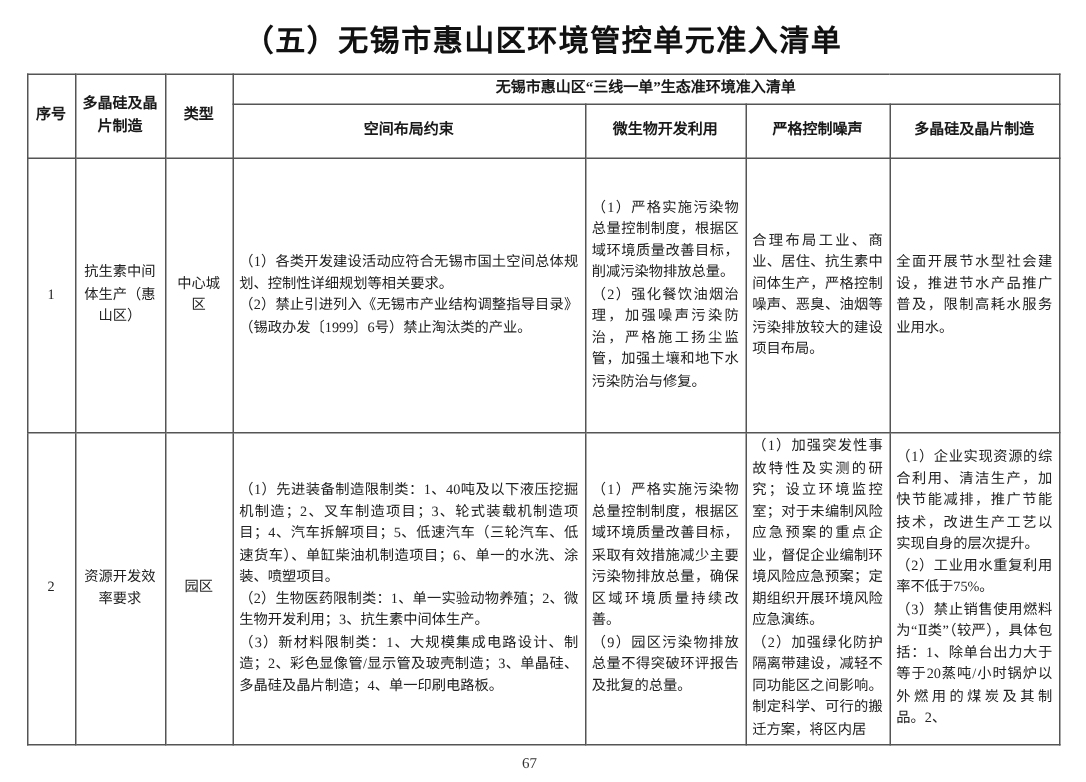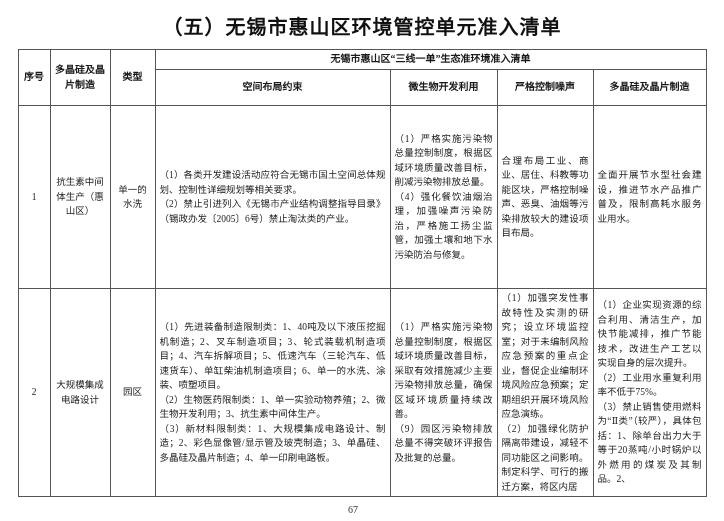--- a/index.html
+++ b/index.html
@@ -85,31 +85,31 @@
       <th>空间布局约束</th>
       <th>微生物开发利用</th>
       <th>严格控制噪声</th>
       <th>多晶硅及晶片制造</th>
     </tr>
   </thead>
   <tbody>
     <tr style="height:183px">
       <td class="center">1</td>
       <td class="center">抗生素中间体生产（惠山区）</td>
-      <td class="center">单一的水洗</td>
+      <td class="center">中心城区</td>
       <td class="body-text">（1）各类开发建设活动应符合无锡市国土空间总体规划、控制性详细规划等相关要求。
-（2）禁止引进列入《无锡市产业结构调整指导目录》（锡政办发〔2005〕6号）禁止淘汰类的产业。</td>
+（2）禁止引进列入《无锡市产业结构调整指导目录》（锡政办发〔1999〕6号）禁止淘汰类的产业。</td>
       <td class="body-text">（1）严格实施污染物总量控制制度，根据区域环境质量改善目标，削减污染物排放总量。
-（4）强化餐饮油烟治理，加强噪声污染防治，严格施工扬尘监管，加强土壤和地下水污染防治与修复。</td>
-      <td class="body-text">合理布局工业、商业、居住、科教等功能区块，严格控制噪声、恶臭、油烟等污染排放较大的建设项目布局。</td>
+（2）强化餐饮油烟治理，加强噪声污染防治，严格施工扬尘监管，加强土壤和地下水污染防治与修复。</td>
+      <td class="body-text">合理布局工业、商业、居住、抗生素中间体生产，严格控制噪声、恶臭、油烟等污染排放较大的建设项目布局。</td>
       <td class="body-text">全面开展节水型社会建设，推进节水产品推广普及，限制高耗水服务业用水。</td>
     </tr>
     <tr style="height:202px">
       <td class="center">2</td>
-      <td class="center">大规模集成电路设计</td>
+      <td class="center">资源开发效率要求</td>
       <td class="center">园区</td>
       <td class="body-text">（1）先进装备制造限制类：1、40吨及以下液压挖掘机制造；2、叉车制造项目；3、轮式装载机制造项目；4、汽车拆解项目；5、低速汽车（三轮汽车、低速货车）、单缸柴油机制造项目；6、单一的水洗、涂装、喷塑项目。
 （2）生物医药限制类：1、单一实验动物养殖；2、微生物开发利用；3、抗生素中间体生产。
 （3）新材料限制类：1、大规模集成电路设计、制造；2、彩色显像管/显示管及玻壳制造；3、单晶硅、多晶硅及晶片制造；4、单一印刷电路板。</td>
       <td class="body-text">（1）严格实施污染物总量控制制度，根据区域环境质量改善目标，采取有效措施减少主要污染物排放总量，确保区域环境质量持续改善。
 （9）园区污染物排放总量不得突破环评报告及批复的总量。</td>
       <td class="body-text">（1）加强突发性事故特性及实测的研究；设立环境监控室；对于未编制风险应急预案的重点企业，督促企业编制环境风险应急预案；定期组织开展环境风险应急演练。
 （2）加强绿化防护隔离带建设，减轻不同功能区之间影响。制定科学、可行的搬迁方案，将区内居</td>
       <td class="body-text">（1）企业实现资源的综合利用、清洁生产，加快节能减排，推广节能技术，改进生产工艺以实现自身的层次提升。
 （2）工业用水重复利用率不低于75%。

